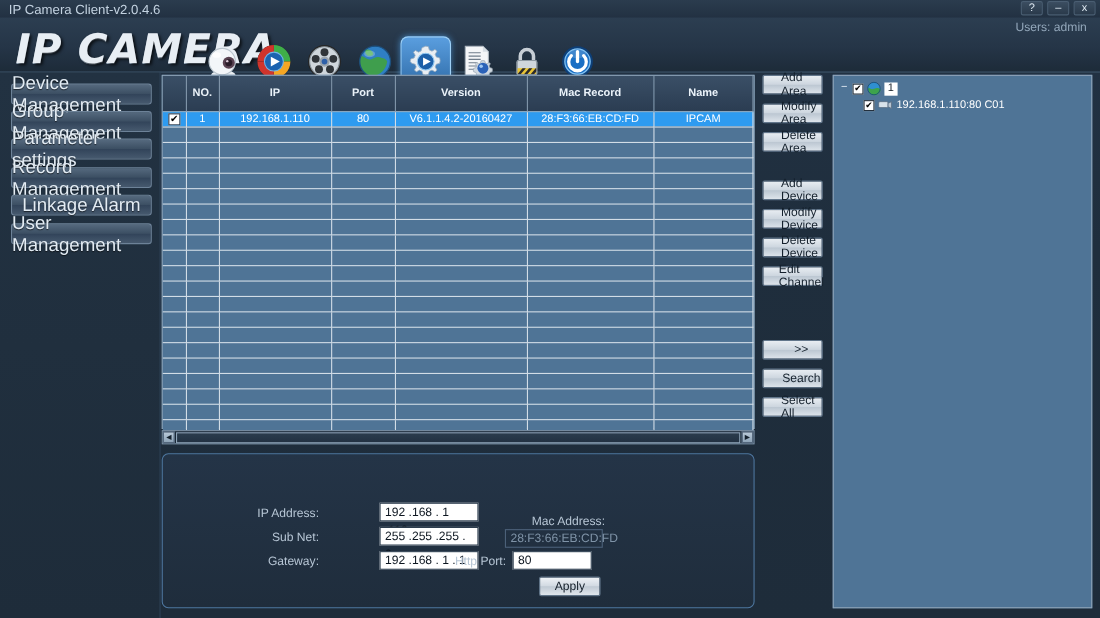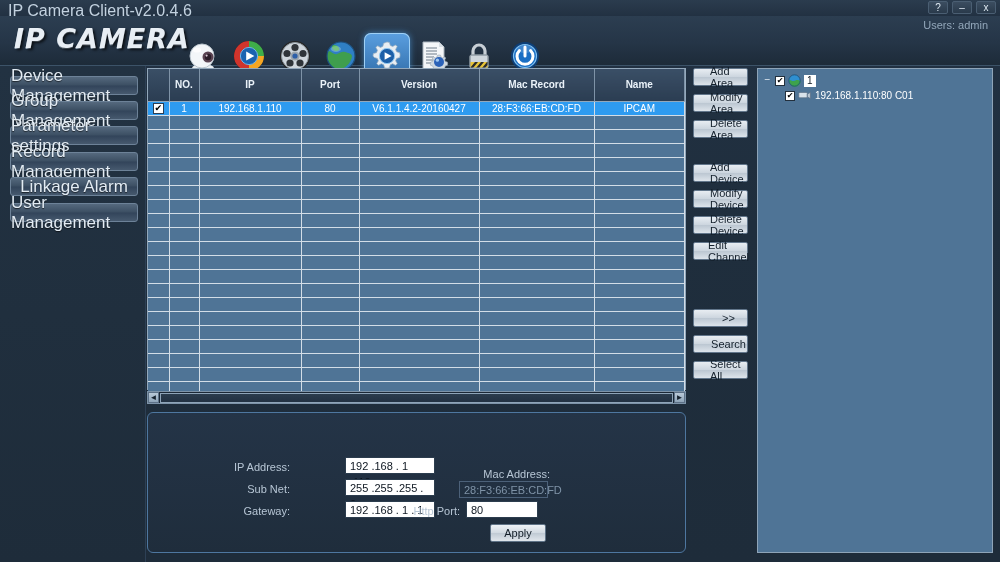--- a/index.html
+++ b/index.html
@@ -14,21 +14,21 @@
     background: linear-gradient(180deg, #223244 0%, #1f2e3d 40%, #1e2c3a 100%);
   }
 
   
   .titlebar {
     position: absolute; left: 0; top: 0; width: 1000px; height: 16px;
     background: linear-gradient(180deg, #2b3c4e 0%, #223142 100%);
   }
   .titlebar .apptitle {
     position: absolute; left: 8px; top: 2px;
-    font-size: 16px; color: #c3d2e0; white-space: nowrap;
+    font-size: 12px; color: #c3d2e0; white-space: nowrap;
   }
   .wincontrols {
     position: absolute; right: 4px; top: 1px;
     display: flex; gap: 4px;
   }
   .wincontrols div {
     width: 20px; height: 13px;
     background: linear-gradient(180deg, #3b4d60 0%, #2a3a4b 100%);
     border: 1px solid #4a5e72; border-radius: 2px;
     color: #dfe9f2; font-size: 10px; line-height: 11px; text-align: center;
@@ -36,21 +36,21 @@
 
   
   .header {
     position: absolute; left: 0; top: 16px; width: 1000px; height: 50px;
     background: linear-gradient(180deg, #2c3e51 0%, #253547 55%, #1d2b39 100%);
     border-bottom: 1px solid #3c5368;
   }
   .brand {
     position: absolute; left: 14px; top: 7px;
     font-family: "DejaVu Sans", sans-serif;
-    font-size: 27px; font-weight: bold; font-style: italic;
+    font-size: 37px; font-weight: bold; font-style: italic;
     letter-spacing: 1px;
     color: #e8eef4;
     text-shadow: 2px 2px 3px rgba(0,0,0,.75), 0 1px 0 #9fb3c6;
   }
   .userinfo {
     position: absolute; right: 12px; top: 3px;
     font-size: 11px; color: #93a7ba;
   }
   .clockbox {
     position: absolute; right: 8px; top: 18px;

